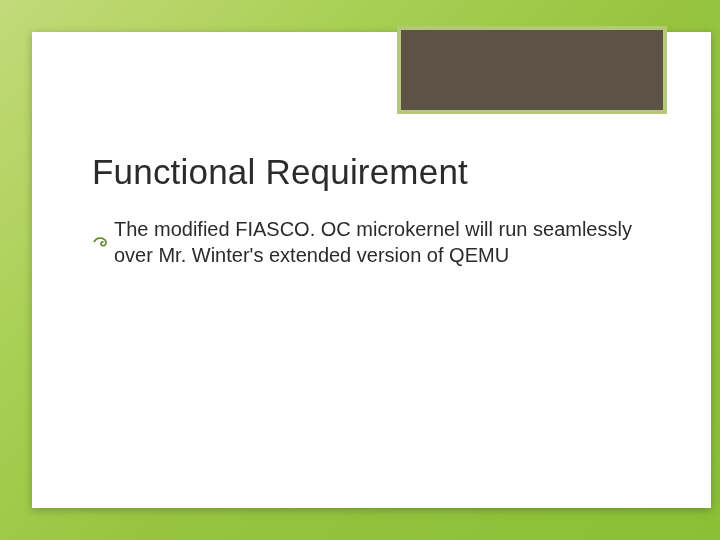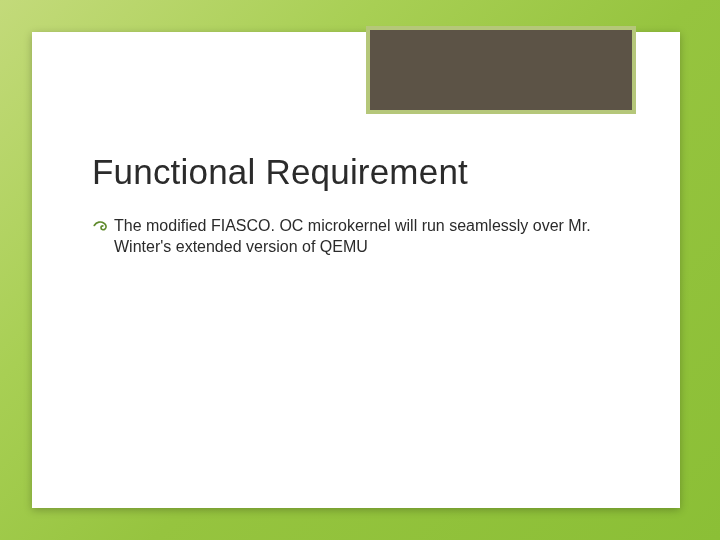--- a/index.html
+++ b/index.html
@@ -17,20 +17,21 @@
     position: relative;
   }
   .card {
     position: absolute;
     top: 32px;
     left: 32px;
     width: 648px;
     height: 476px;
     background: #ffffff;
     box-shadow: 0 2px 8px rgba(0,0,0,0.25);
+    padding-left: 31px;
   }
   .corner-box {
     position: absolute;
     top: -6px;
     right: 44px;
     width: 270px;
     height: 88px;
     background: #5c5346;
     border: 4px solid #b5c77a;
     box-sizing: border-box;
@@ -43,22 +44,22 @@
   }
   .title {
     font-size: 35px;
     font-weight: 400;
     color: #2b2b2b;
     margin: 0 0 24px 0;
     letter-spacing: 0.2px;
   }
   .bullet-row {
     display: flex;
-    align-items: flex-start;
-    font-size: 16px;
+    align-items: center;
+    font-size: 20px;
     color: #2b2b2b;
     line-height: 1.3;
   }
   .bullet-icon {
     flex: 0 0 auto;
     width: 22px;
     margin-top: 2px;
     color: #5f8a2c;
   }
   .bullet-icon svg {

